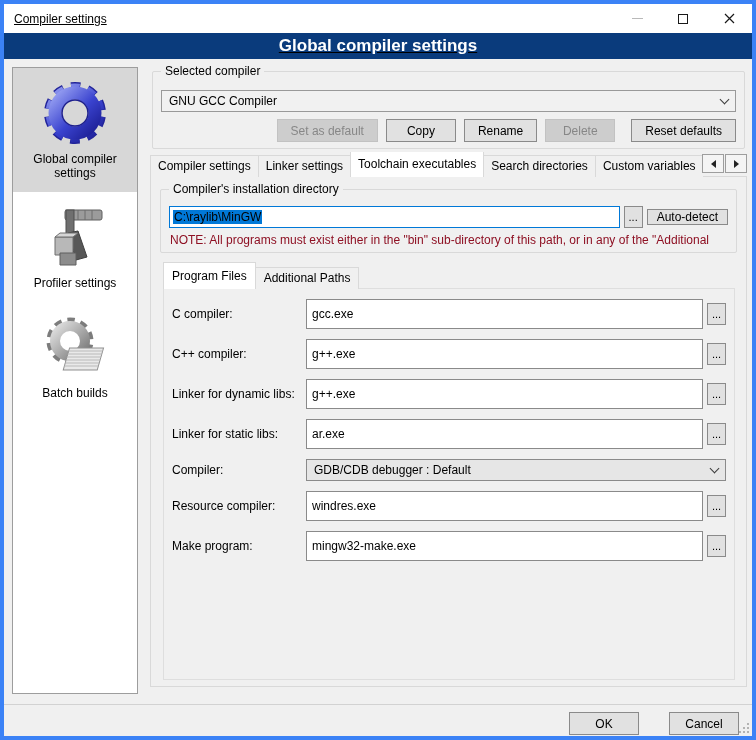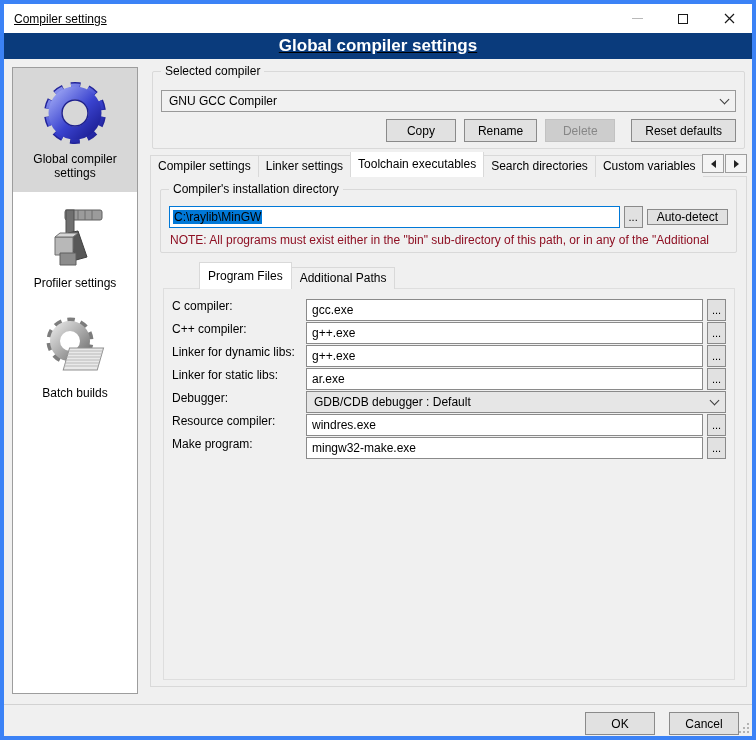--- a/index.html
+++ b/index.html
@@ -75,37 +75,37 @@
                 display:flex; align-items:center; padding:0 3px; overflow:hidden; }
   .sel-text { background:#0078d7; color:#000000; padding:0 1px; white-space:nowrap;text-align:right; }
   .browse-btn { width:19px; height:22px; flex:none; background:#e1e1e1; border:1px solid #8a8a8a;
                 font-size:11px; line-height:1; cursor:pointer; padding:0; }
   .autodetect-btn { height:16px; min-width:0; padding:0 9px; flex:none; }
   .note { margin:5px 1px 0 1px; color:#8e1023; white-space:nowrap; overflow:hidden; }
 
   .subtabs { display:flex; align-items:flex-end; height:24px; margin:12px 0 0 12px;
              position:relative; z-index:2; }
   .subtab { flex:none; padding:3px 8px 4px; border:1px solid #d9d9d9; border-bottom:none;
-            background:#f0f0f0; cursor:pointer;margin-left:36px; }
+            background:#f0f0f0; cursor:pointer; }
   .subtab + .subtab { margin-left:-1px; }
   .subtab.active { background:#fff; padding-top:6px; padding-bottom:6px; position:relative; z-index:3; }
   .subpane { margin:-1px 11px 0 12px; height:392px; border:1px solid #dedede; background:#f0f0f0;
              padding:10px 8px 0 8px; position:relative; z-index:1; }
 
-  .frow { display:flex; align-items:flex-start; margin-bottom:1px; }
+  .frow { display:flex; align-items:center; margin-bottom:10px; }
   .flabel { width:134px; flex:none; }
-  .text-input { flex:1; height:22px; border:1px solid #8a8a8a; background:#fff; padding:0 5px;
+  .text-input { flex:1; height:30px; border:1px solid #8a8a8a; background:#fff; padding:0 5px;
                 font-family:"Liberation Sans",sans-serif; font-size:12px; }
   .frow .browse-btn { margin-left:4px; }
   .frow .combo { flex:1; }
 
   
   .footer-sep { position:absolute; left:0; right:0; top:700px; border-top:1px solid #d2d2d2; }
   .footer { position:absolute; right:13px; top:708px; display:flex; gap:14px; }
-  .footer .win-btn { width:70px; padding:0; }
+  .footer .win-btn { width:70px; padding:0;margin-left:16px; }
   .grip { position:absolute; right:3px; bottom:3px; width:10px; height:10px; }
   .grip i { position:absolute; width:2px; height:2px; background:#b3b3b3; }
 </style>
 </head>
 <body>
 
 <div class="window">
 
   <div class="titlebar">
     <span class="title-text">Compiler settings</span>
@@ -176,20 +176,21 @@
 
   <div class="main">
 
     <div class="groupbox" id="gb-compiler">
       <span class="glabel">Selected compiler</span>
       <div class="combo">
         <span class="combo-value">GNU GCC Compiler</span>
         <span class="chevron"></span>
       </div>
       <div class="btn-row" id="compiler-buttons">
+          <button class="win-btn disabled">Set as default</button>
           <button class="win-btn">Copy</button>
           <button class="win-btn">Rename</button>
           <button class="win-btn disabled">Delete</button>
           <button class="win-btn reset">Reset defaults</button>
         </div>
     </div>
 
     <div class="tabs" id="tabs">
         <span class="tab">Compiler settings</span>
         <span class="tab">Linker settings</span>
@@ -240,21 +241,21 @@
             <span class="flabel">Linker for dynamic libs:</span>
             <input class="text-input" value="g++.exe" style="">
             <button class="browse-btn">...</button>
           </div>
           <div class="frow">
             <span class="flabel">Linker for static libs:</span>
             <input class="text-input" value="ar.exe" style="">
             <button class="browse-btn">...</button>
           </div>
           <div class="frow">
-            <span class="flabel">Debugger:</span>
+            <span class="flabel">Compiler:</span>
             <div class="combo combo-gray">
               <span class="combo-value">GDB/CDB debugger : Default</span>
               <span class="chevron"></span>
             </div>
           </div>
           <div class="frow">
             <span class="flabel">Resource compiler:</span>
             <input class="text-input" value="windres.exe" style="">
             <button class="browse-btn">...</button>
           </div>

